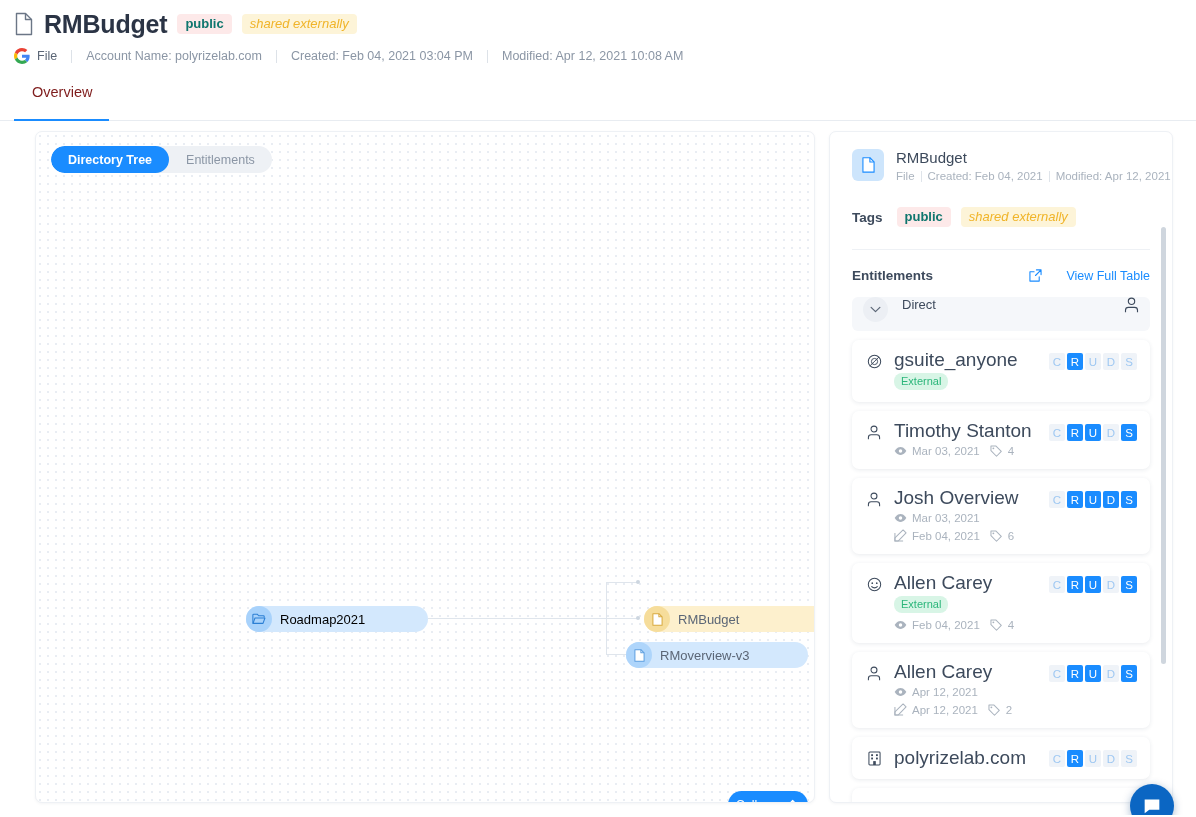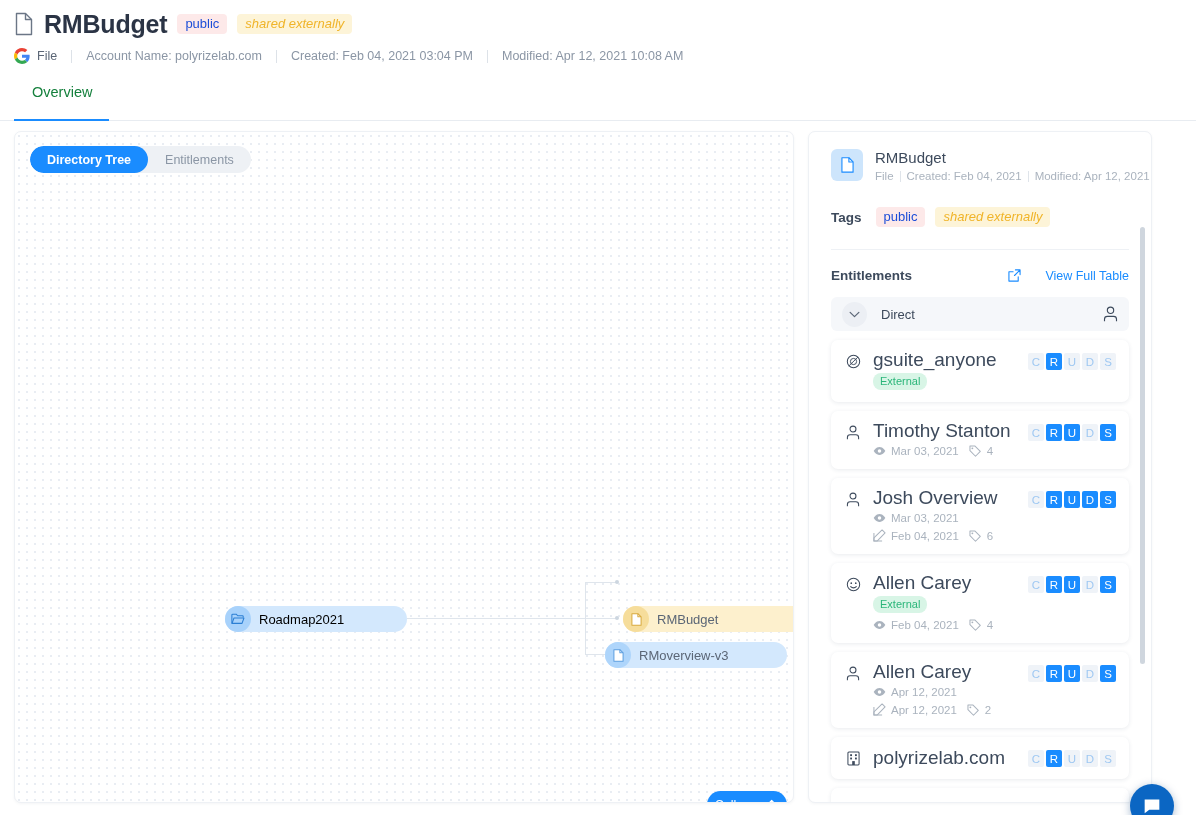--- a/index.html
+++ b/index.html
@@ -16,21 +16,21 @@
   .title-row { display: flex; align-items: center; gap: 10px; height: 32px; }
   .doc-glyph { width: 20px; height: 24px; flex: none; }
   .page-title {
     font-size: 25px; font-weight: bold; color: #2b3445;
     letter-spacing: -0.2px; line-height: 28px;
   }
   .tag {
     display: inline-block; padding: 3px 8px 4px; border-radius: 4px;
     font-size: 13px; line-height: 13px; white-space: nowrap;
   }
-  .tag-public { background: #fde9e9; color: #1d4ed8; }
+  .tag-public { background: #fde9e9; color: #0f766e; font-weight: bold; }
   .tag-shared { background: #fdf4d8; color: #f0b429; font-style: italic; }
 
   .meta-row {
     display: flex; align-items: center; gap: 0px;
     margin-top: 8px; font-size: 12.5px; color: #8b96a5;
   }
   .meta-item { padding: 0 14px; white-space: nowrap; }
   .meta-item:first-child { padding-left: 0; }
   .meta-sep { width: 1px; height: 13px; background: #dde2e8; }
   .g-icon { width: 16px; height: 16px; flex: none; margin-right: 7px; }
@@ -38,29 +38,29 @@
 
   
   .tabbar {
     margin-top: 20px; height: 37px; position: relative;
     border-bottom: 1px solid #e8ecf1;
   }
   .tab {
     position: absolute; left: 14px; top: 0;
     height: 37px; padding: 0 18px;
     display: flex; align-items: flex-start; justify-content: center;
-    font-size: 14.5px; color: #15803d; cursor: pointer;
+    font-size: 14.5px; color: #7f1d1d; cursor: pointer;
   }
   .tab-underline {
     position: absolute; left: 14px; bottom: -1px;
     width: 95px; height: 2px; background: #1a8cff;
   }
 
   
-  .body-wrap { display: flex; padding: 10px 14px 0 14px; gap: 14px; height: 678px; }
+  .body-wrap { display: flex; padding: 10px 14px 0 14px; gap: 14px; height: 678px; margin-left: 21px; }
 
   
   .canvas-panel {
     flex: none; width: 780px; height: 672px;
     background: #ffffff;
     border: 1px solid #eef1f5; border-radius: 7px;
     position: relative; overflow: hidden;
     box-shadow: 0 1px 3px rgba(30,50,80,0.05);
   }
   .dot-grid {
@@ -155,21 +155,21 @@
     margin-top: 18px;
   }
   .ent-title { font-size: 13.5px; font-weight: bold; color: #3d4a5c; }
   .ent-link {
     display: flex; align-items: center; gap: 24px;
     font-size: 12.5px; color: #1a8cff; cursor: pointer;
   }
 
   .group-head {
     margin-top: 14px; height: 34px; background: #f5f7fa; border-radius: 6px;
-    display: flex; align-items: center; padding: 0 11px; gap: 14px;
+    display: flex; padding: 0 11px; gap: 14px;
     cursor: pointer;
   }
   .chev-circle {
     width: 25px; height: 25px; border-radius: 13px; background: #eceff4;
     display: flex; align-items: center; justify-content: center; flex: none;
   }
   .group-name { font-size: 13px; color: #3d4a5c; flex: 1; }
 
   .ent-card {
     margin-top: 9px; background: #fff; border-radius: 7px;

